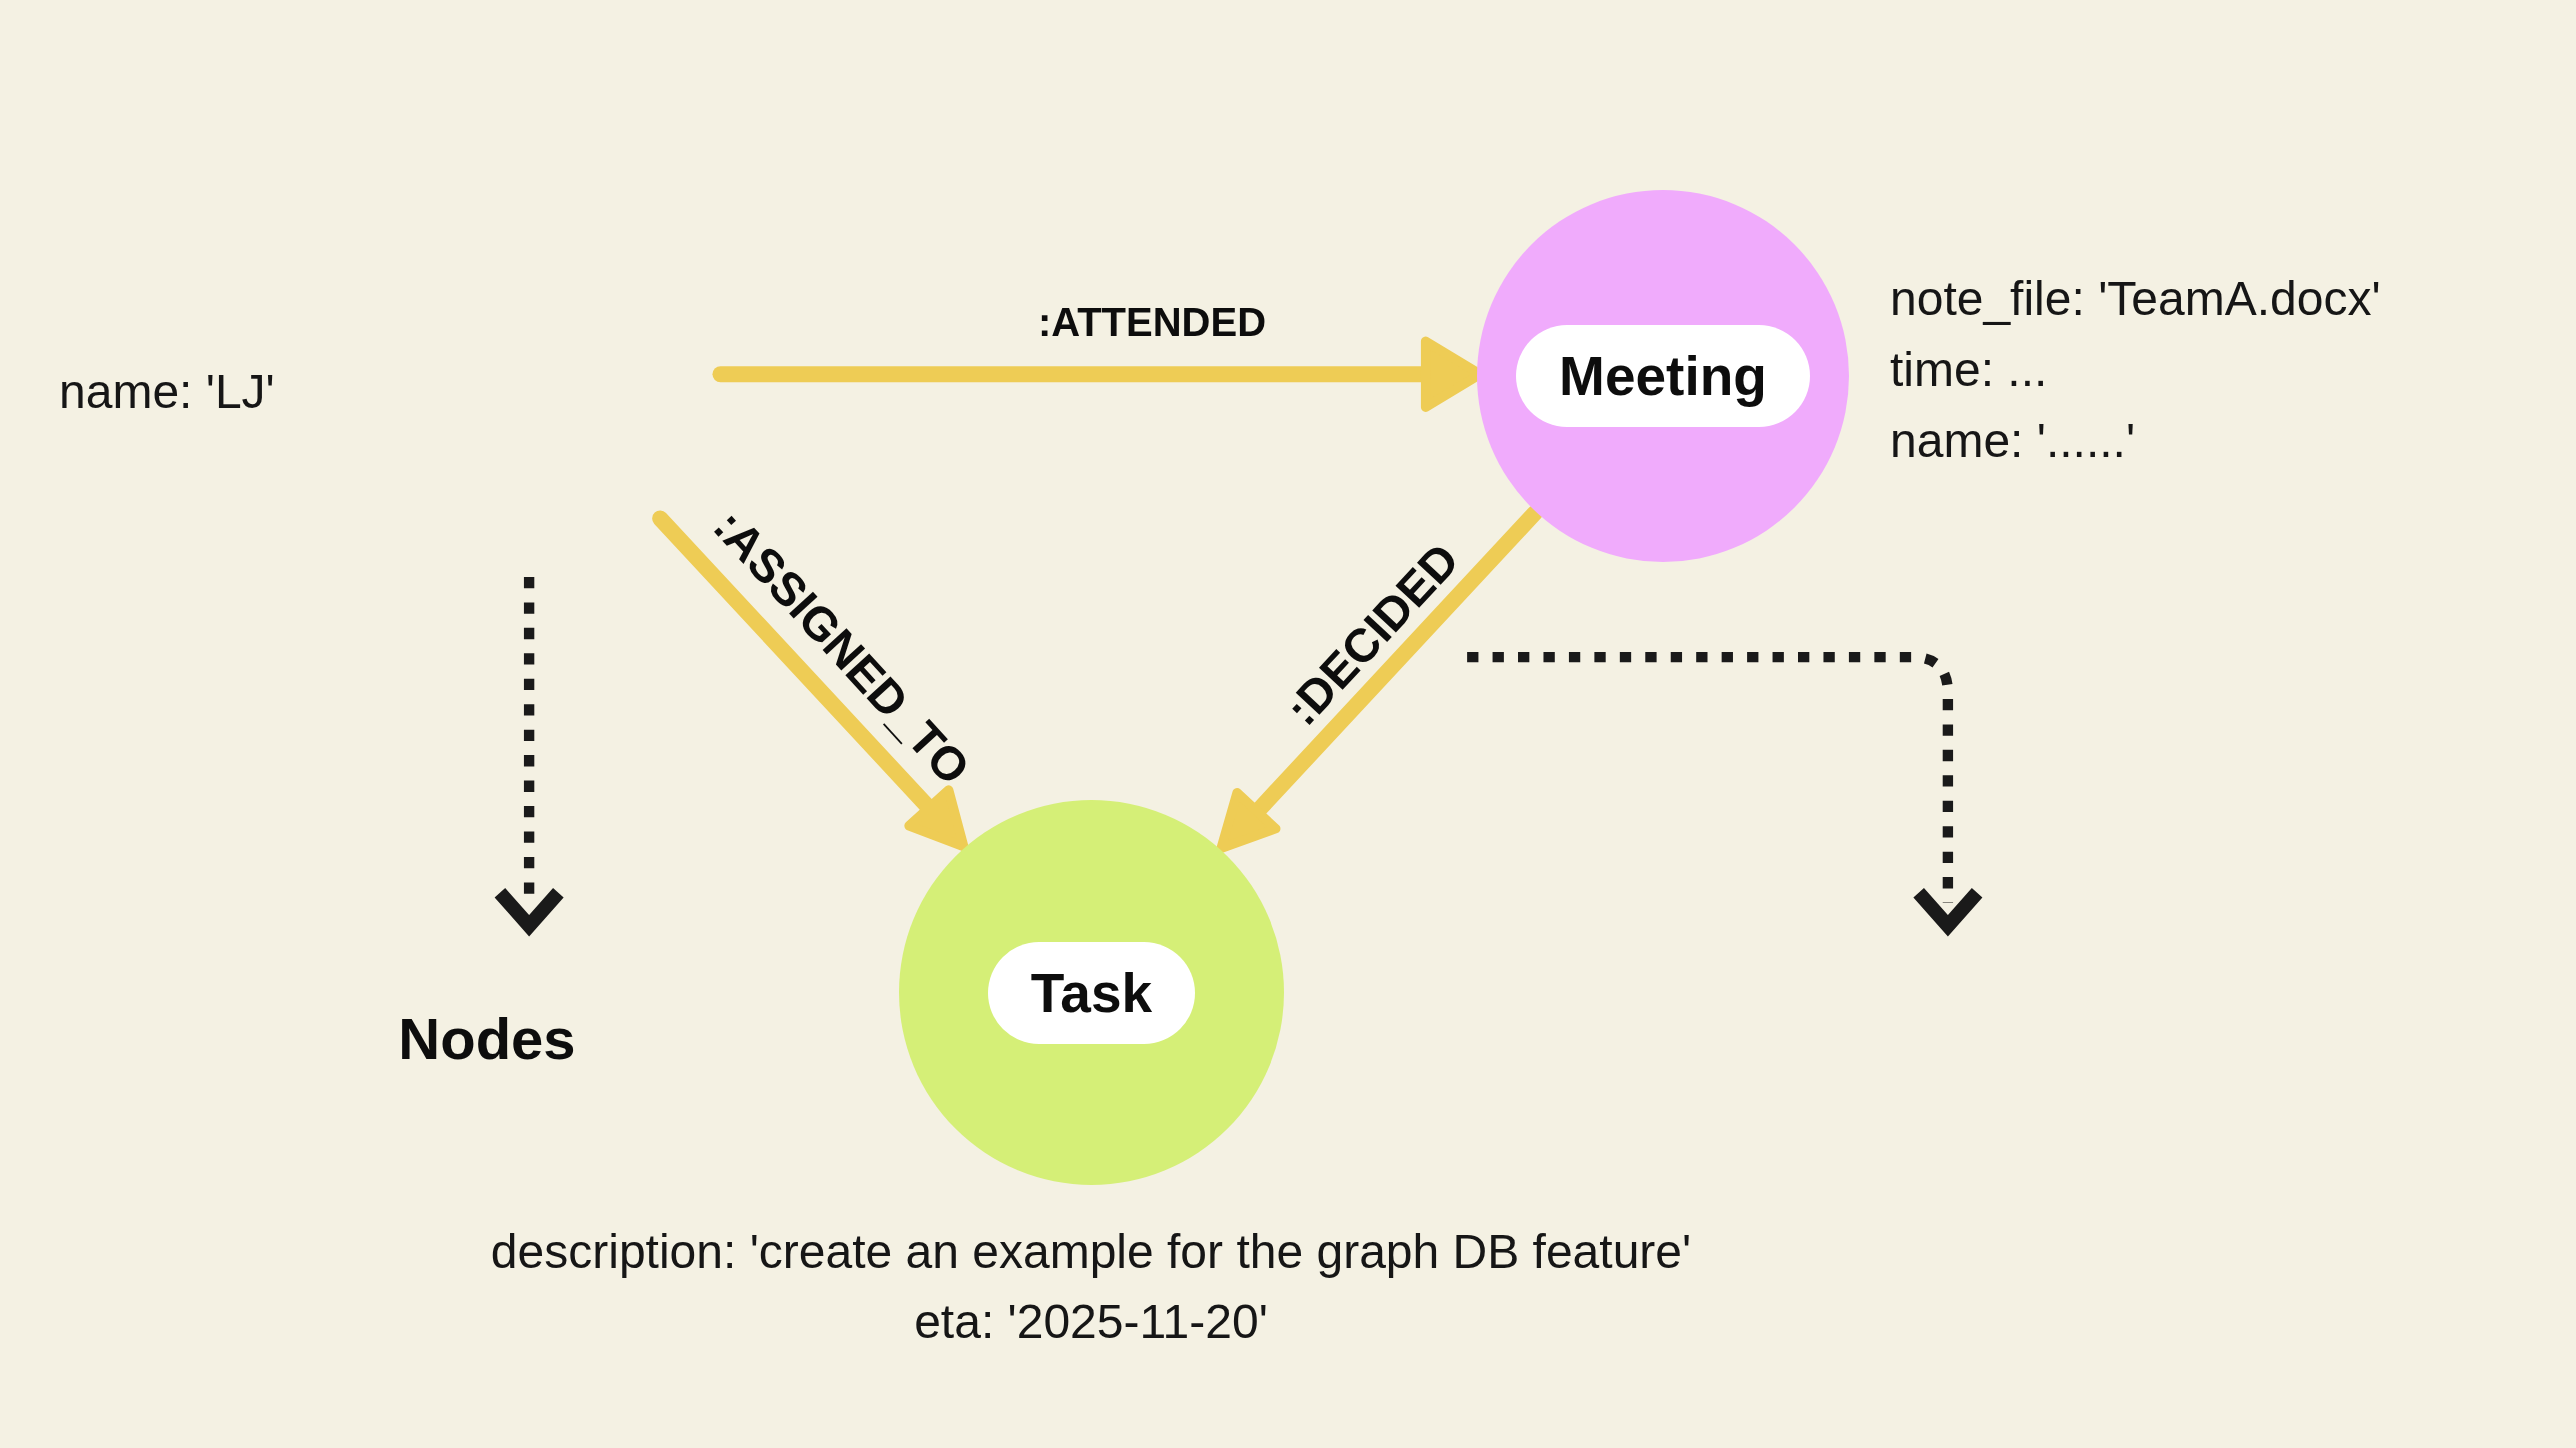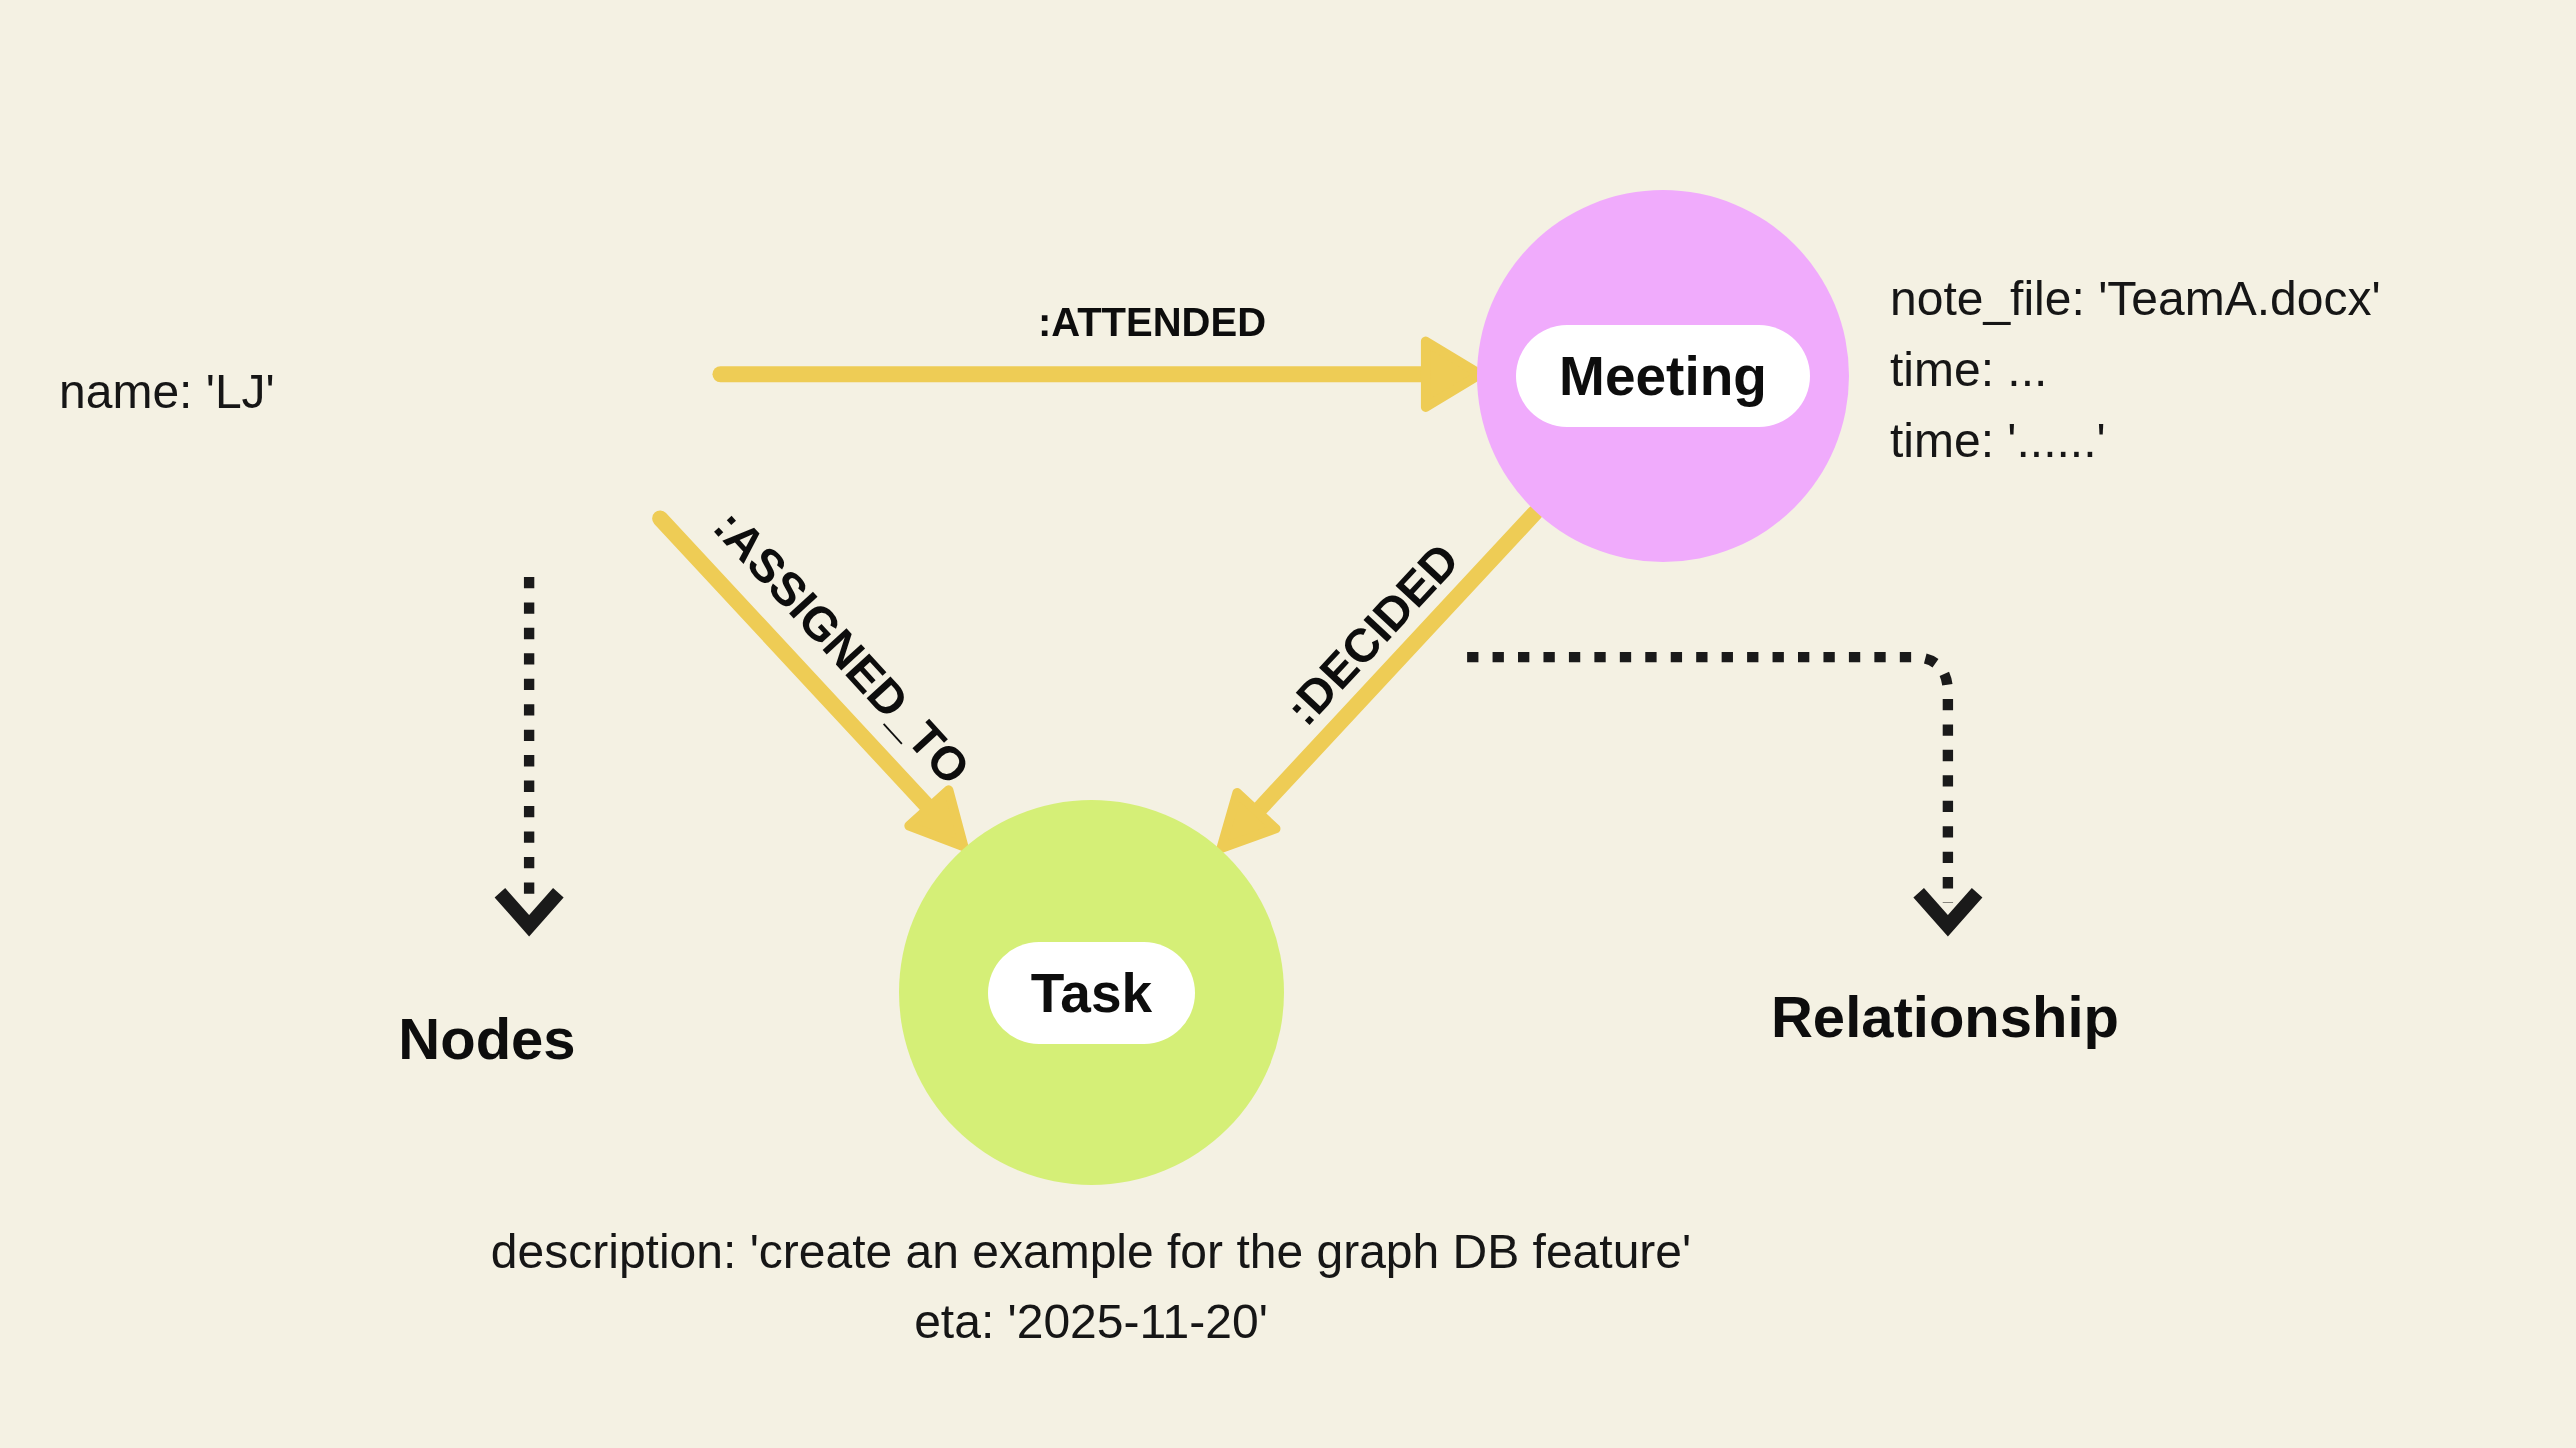--- a/index.html
+++ b/index.html
@@ -92,27 +92,26 @@
     <div class="node-pill">
       <span>Task</span>
     </div>
   </div>
 
   <div class="txt lbl-name">name: 'LJ'</div>
 
   <div class="txt props-meeting">
     <div>note_file: 'TeamA.docx'</div>
     <div>time: ...</div>
-    <div>time: '......'</div>
+    <div>name: '......'</div>
   </div>
 
   <div class="txt lbl-attended">:ATTENDED</div>
   <div class="txt lbl-assigned">:ASSIGNED_TO</div>
   <div class="txt lbl-decided">:DECIDED</div>
 
   <div class="txt lbl-task-desc">description: 'create an example for the graph DB feature'</div>
   <div class="txt lbl-task-eta">eta: '2025-11-20'</div>
 
   <div class="txt lbl-nodes">Nodes</div>
-  <div class="txt lbl-relationship">Relationship</div>
 
 </div>
 
 
 </body></html>

